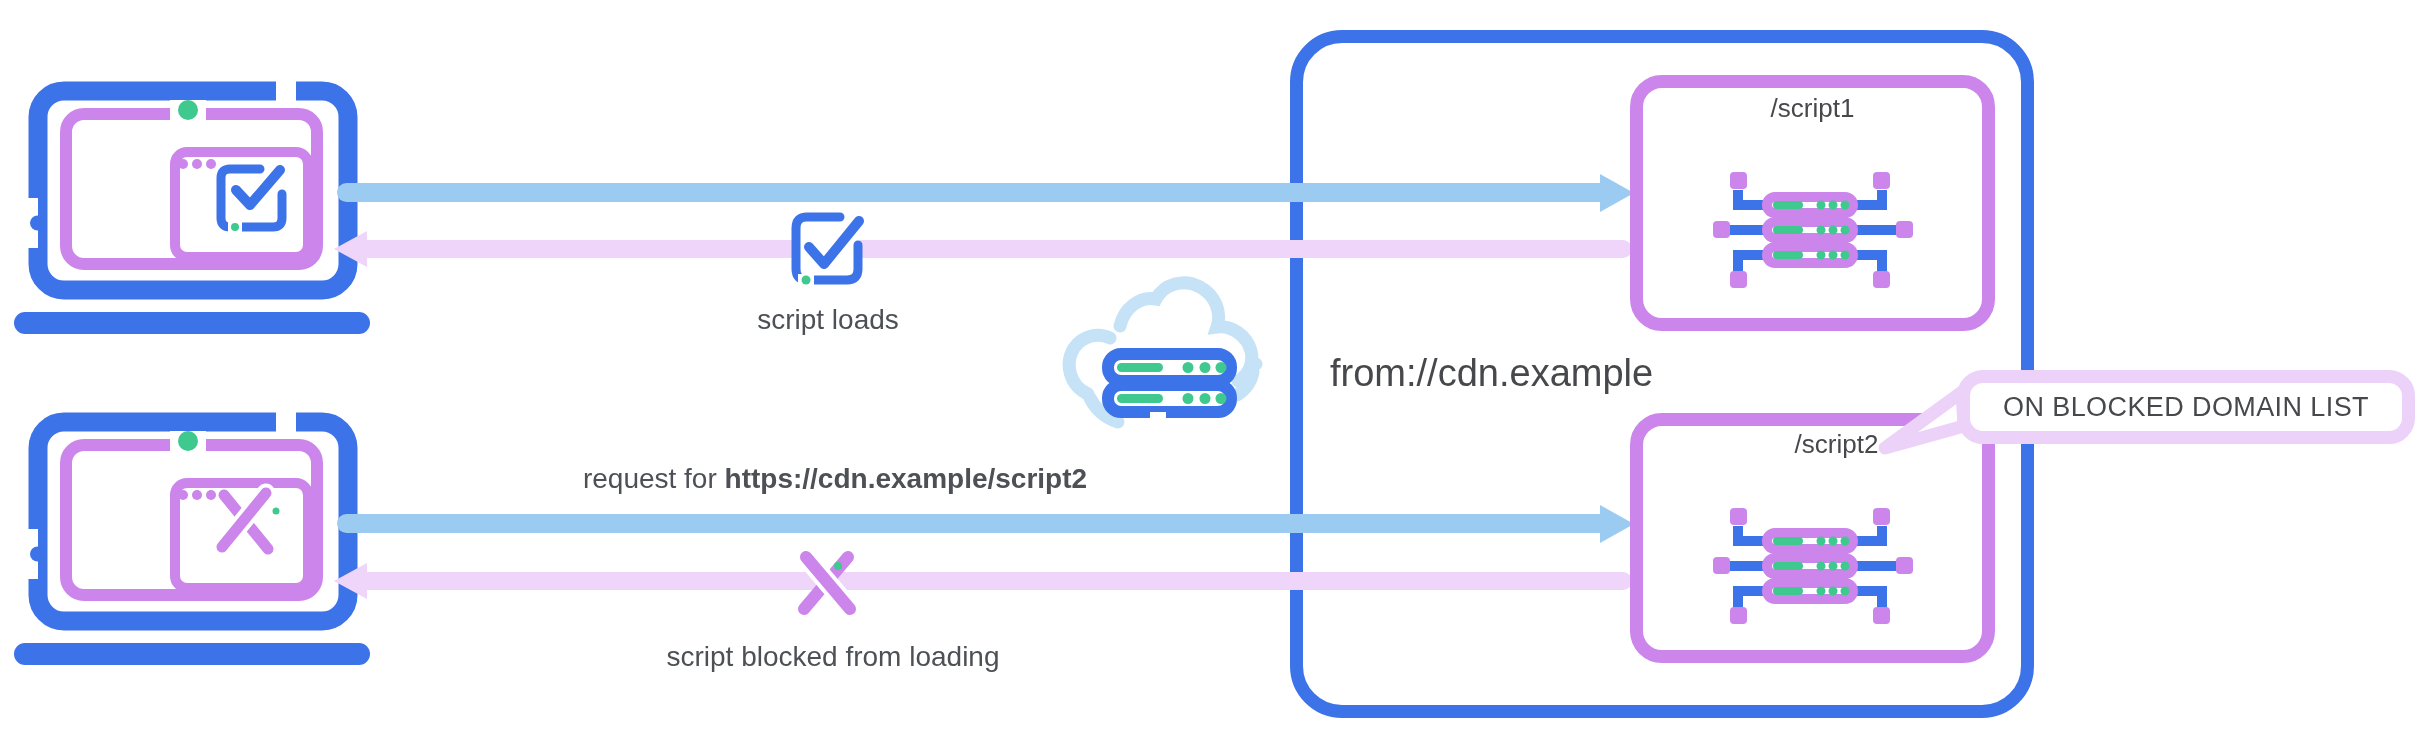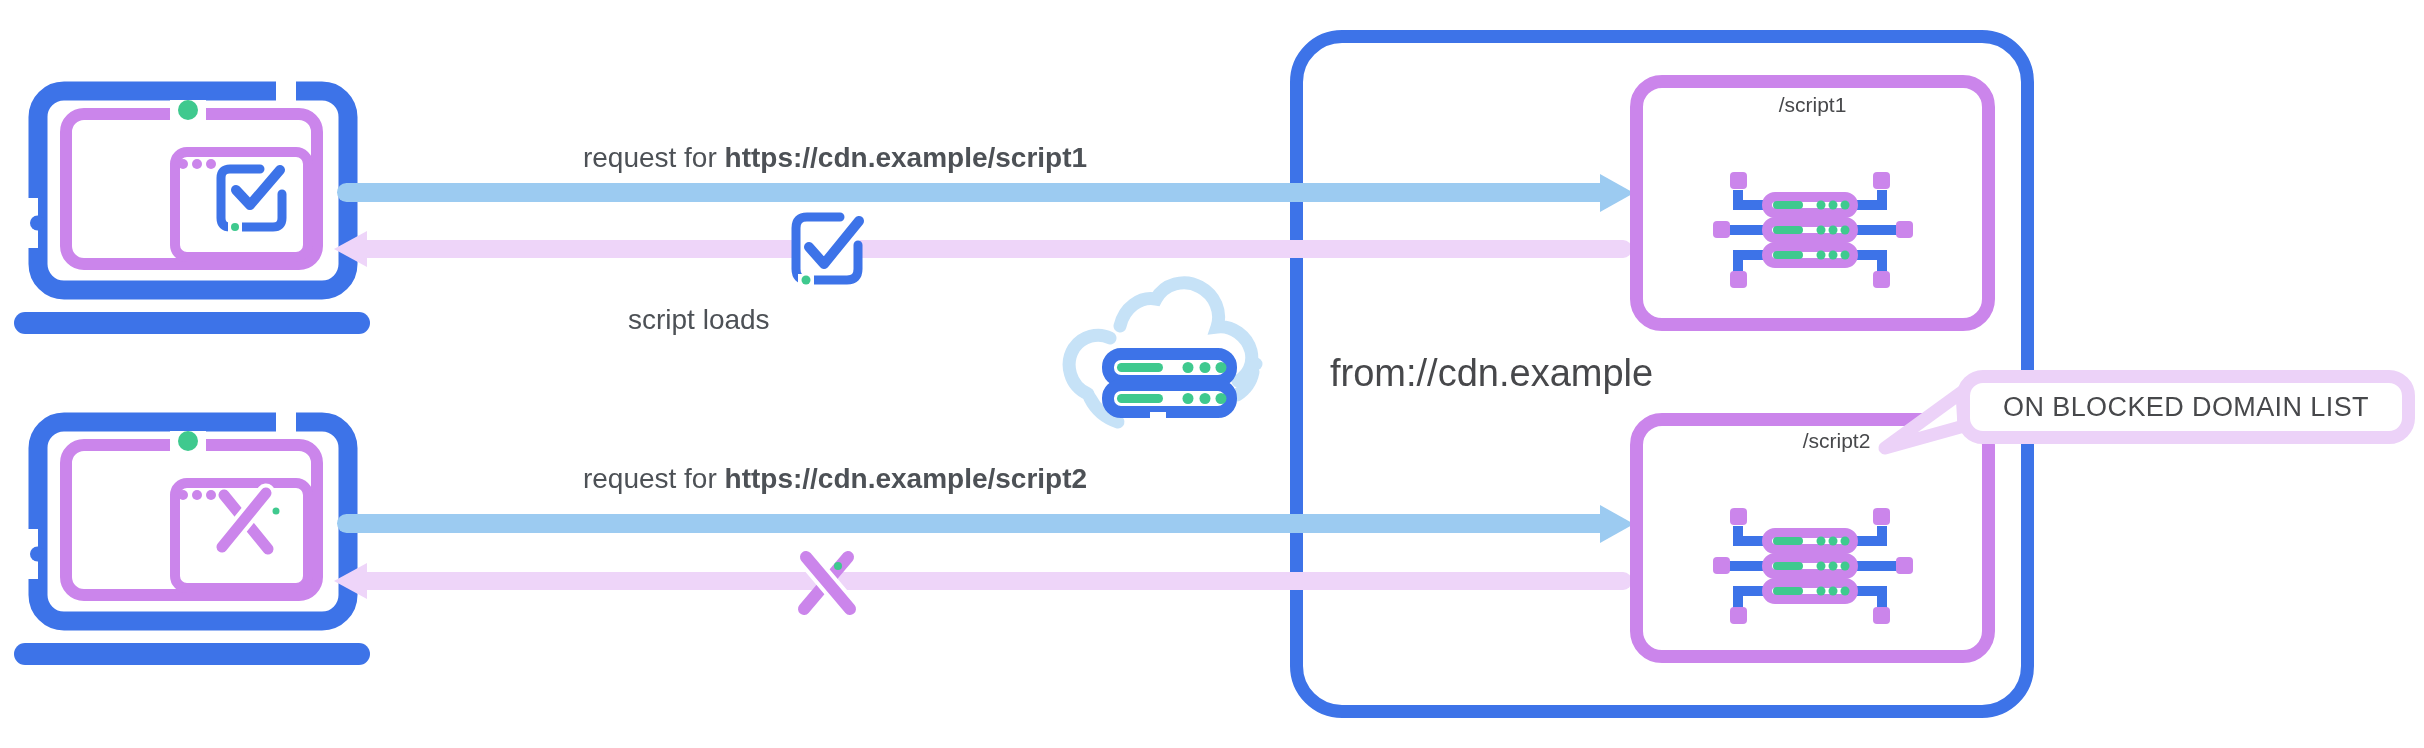--- a/index.html
+++ b/index.html
@@ -17,21 +17,21 @@
     left:1330px;top:352px;font-size:38px;color:var(--text-dark);white-space:nowrap;
   }
   
   .endpoint-box{
     left:1630px;width:365px;box-sizing:border-box;background:#fff;
     border:13px solid var(--purple);border-radius:32px;
   }
   .endpoint-1{top:75px;height:256px;}
   .endpoint-2{top:413px;height:250px;}
   .endpoint-label{
-    left:1630px;width:365px;text-align:center;font-size:21px;color:var(--text-dark);
+    left:1630px;width:365px;text-align:center;font-size:26px;color:var(--text-dark);
   }
   .endpoint-label-1{top:93px;}
   .endpoint-label-2{top:429px;padding-left:24px;}
   
   .arrow-body{background:var(--light-blue);height:19px;}
   .req-body{left:337px;width:1267px;border-radius:10px 0 0 10px;}
   .req-body-1{top:183px;}
   .req-body-2{top:514px;}
   .req-head{width:0;height:0;border-top:19px solid transparent;border-bottom:19px solid transparent;
     border-left:34px solid var(--light-blue);left:1600px;}
@@ -44,21 +44,21 @@
     border-right:33px solid var(--light-purple);left:334px;}
   .resp-head-1{top:231px;}
   .resp-head-2{top:563px;}
   
   .req-text{
     left:340px;width:990px;text-align:center;font-size:28px;color:var(--text-mid);white-space:nowrap;
   }
   .req-text-1{top:142px;}
   .req-text-2{top:463px;}
   .req-text b{font-weight:bold;color:var(--text-mid);}
-  .result-text{font-size:28px;color:var(--text-mid);white-space:nowrap;}
+  .result-text{font-size:28px;color:var(--text-mid);text-align:center;white-space:nowrap;}
   .result-1{left:628px;top:304px;width:400px;}
   .result-2{left:633px;top:641px;width:400px;}
   
   .callout{
     left:1957px;top:370px;width:458px;height:74px;box-sizing:border-box;background:#fff;
     border:13px solid var(--pale-purple);border-radius:26px;
     display:flex;align-items:center;justify-content:center;
     font-size:27px;font-weight:normal;letter-spacing:.4px;color:var(--text-dark);white-space:nowrap;
   }
   svg{display:block;}
@@ -107,21 +107,20 @@
     <circle cx="197" cy="86" r="5" style="fill:var(--purple)"></circle>
     <g>
       <path d="M210,86 L254,140" fill="none" style="stroke:var(--purple)" stroke-width="11" stroke-linecap="round"></path>
       <path d="M252,84 L208,138" fill="none" stroke="#fff" stroke-width="19" stroke-linecap="round"></path>
       <path d="M252,84 L208,138" fill="none" style="stroke:var(--purple)" stroke-width="11" stroke-linecap="round"></path>
       <circle cx="262" cy="102" r="3.5" style="fill:var(--green)"></circle>
     </g>
     <rect x="0" y="234" width="356" height="22" rx="11" style="fill:var(--blue)"></rect>
   </svg>
 
-  <div class="abs req-text req-text-1"><span>request for </span><b>https://cdn.example/script1</b></div>
   <div class="abs req-text req-text-2"><span>request for </span><b>https://cdn.example/script2</b></div>
 
   <div class="abs arrow-body req-body req-body-1"></div>
   <div class="abs req-head req-head-1"></div>
   <div class="abs resp-body resp-body-1"></div>
   <div class="abs resp-head resp-head-1"></div>
 
   <div class="abs arrow-body req-body req-body-2"></div>
   <div class="abs req-head req-head-2"></div>
   <div class="abs resp-body resp-body-2"></div>
@@ -136,20 +135,21 @@
   </svg>
 
   <svg class="abs" style="left:794px;top:548px" width="68" height="70" viewBox="0 0 68 70">
     <path d="M54,9 L10,61" fill="none" style="stroke:var(--purple)" stroke-width="12" stroke-linecap="round"></path>
     <path d="M12,9 L56,61" fill="none" stroke="#fff" stroke-width="20" stroke-linecap="round"></path>
     <path d="M12,9 L56,61" fill="none" style="stroke:var(--purple)" stroke-width="12" stroke-linecap="round"></path>
     <circle cx="44" cy="18" r="4" style="fill:var(--green)"></circle>
   </svg>
 
   <div class="abs result-text result-1">script loads</div>
+  <div class="abs result-text result-2">script blocked from loading</div>
 
   <svg class="abs" style="left:1060px;top:274px" width="206" height="160" viewBox="0 0 206 160">
     <g fill="none" style="stroke:var(--pale-blue)" stroke-width="13" stroke-linecap="round">
       <path d="M50,64 C38,58 22,62 14,74 C4,90 10,112 28,120"></path>
       <path d="M60,52 C64,34 80,22 96,25 C104,10 124,4 140,13 C155,21 162,38 157,53 C172,51 187,62 191,77 C194,90 188,101 178,107"></path>
       <path d="M30,124 C36,136 46,144 58,148"></path>
       <path d="M193,98 C191,108 185,116 177,121"></path>
     </g>
     <circle cx="196" cy="90" r="6.5" style="fill:var(--pale-blue)"></circle>
     <rect x="48" y="80" width="123" height="27" rx="13" fill="#fff" style="stroke:var(--blue)" stroke-width="12"></rect>

